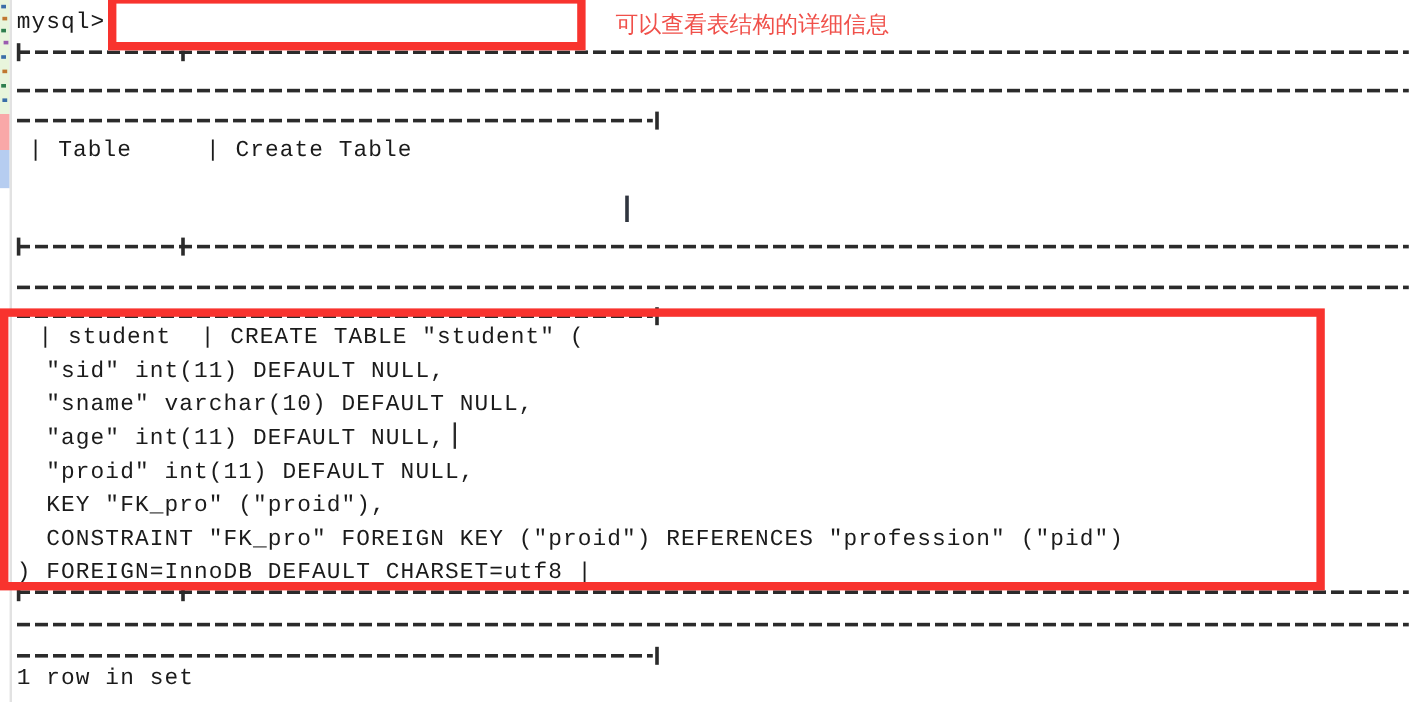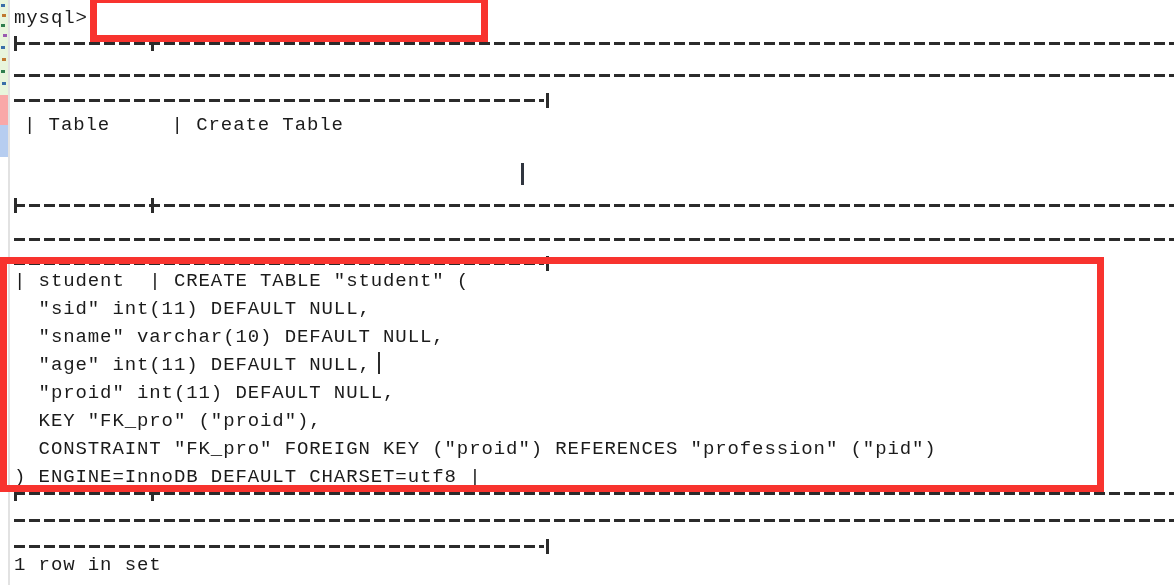--- a/index.html
+++ b/index.html
@@ -182,28 +182,29 @@
   <div class="redbox" style="left:0px; top:257px; width:1104px; height:235px;"></div>
 
   <div class="term">
 
     <div class="line" style="left:14px; top:6px;">mysql&gt;</div>
 
     <div class="line" style="left:104px; top:6px; z-index:6;">show create table student;</div>
 
     <div class="line" style="left:14px; top:113px;margin-left:10px;">| Table     | Create Table</div>
 
-    <div class="line" style="left:14px; top:269px; z-index:6;">| student  | CREATE TABLE "student" (</div>
+    <div class="line" style="left:32px; top:269px; z-index:6;">| student  | CREATE TABLE "student" (</div>
     <div class="line" style="left:14px; top:297px; z-index:6;">  "sid" int(11) DEFAULT NULL,</div>
     <div class="line" style="left:14px; top:325px; z-index:6;">  "sname" varchar(10) DEFAULT NULL,</div>
     <div class="line" style="left:14px; top:353px; z-index:6;">  "age" int(11) DEFAULT NULL,</div>
     <div class="line" style="left:14px; top:381px; z-index:6;">  "proid" int(11) DEFAULT NULL,</div>
     <div class="line" style="left:14px; top:409px; z-index:6;">  KEY "FK_pro" ("proid"),</div>
     <div class="line" style="left:14px; top:437px; z-index:6;">  CONSTRAINT "FK_pro" FOREIGN KEY ("proid") REFERENCES "profession" ("pid")</div>
-    <div class="line" style="left:14px; top:465px; z-index:6;">) ENGINE=InnoDB DEFAULT CHARSET=utf8 |</div>
+    <div class="line" style="left:14px; top:465px; z-index:6;">) FOREIGN=InnoDB DEFAULT CHARSET=utf8 |</div>
 
     <div class="caret" style="left:378px; top:352px;"></div>
 
     <div class="line" style="left:14px; top:553px;">1 row in set</div>
   </div>
 
+  <div class="cn-note" style="left:513px; top:10px;">可以查看表结构的详细信息</div>
 
 </div>
 
 </body></html>

